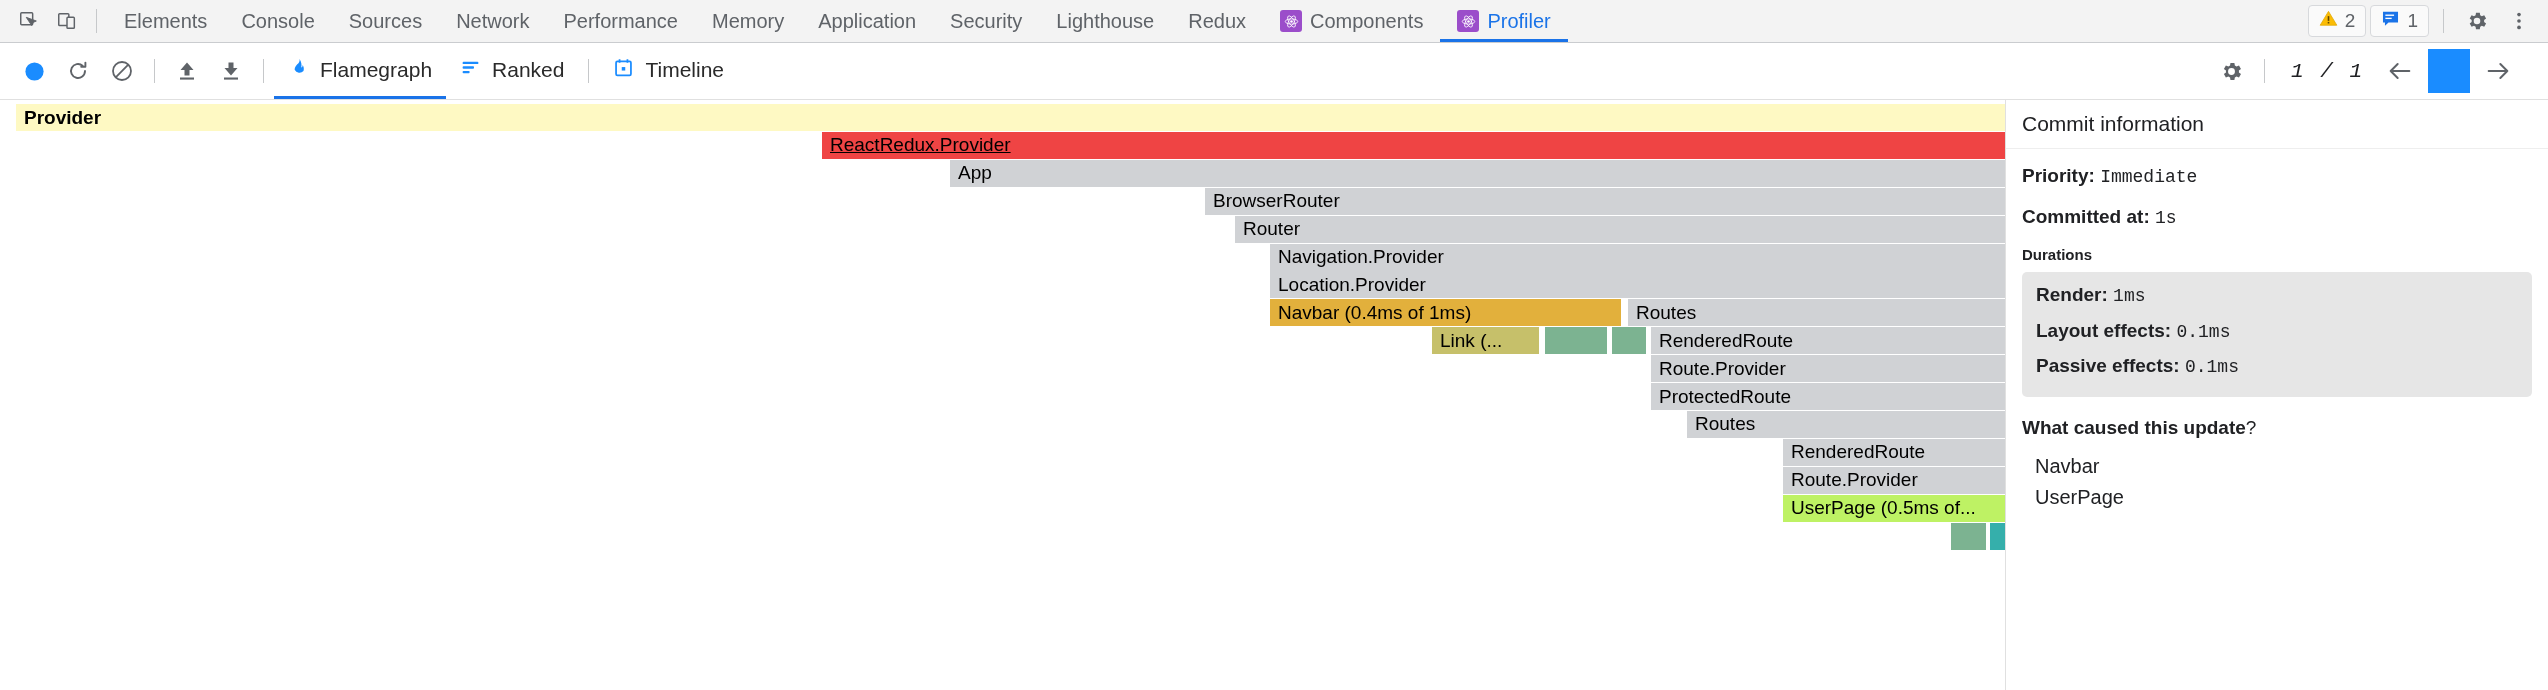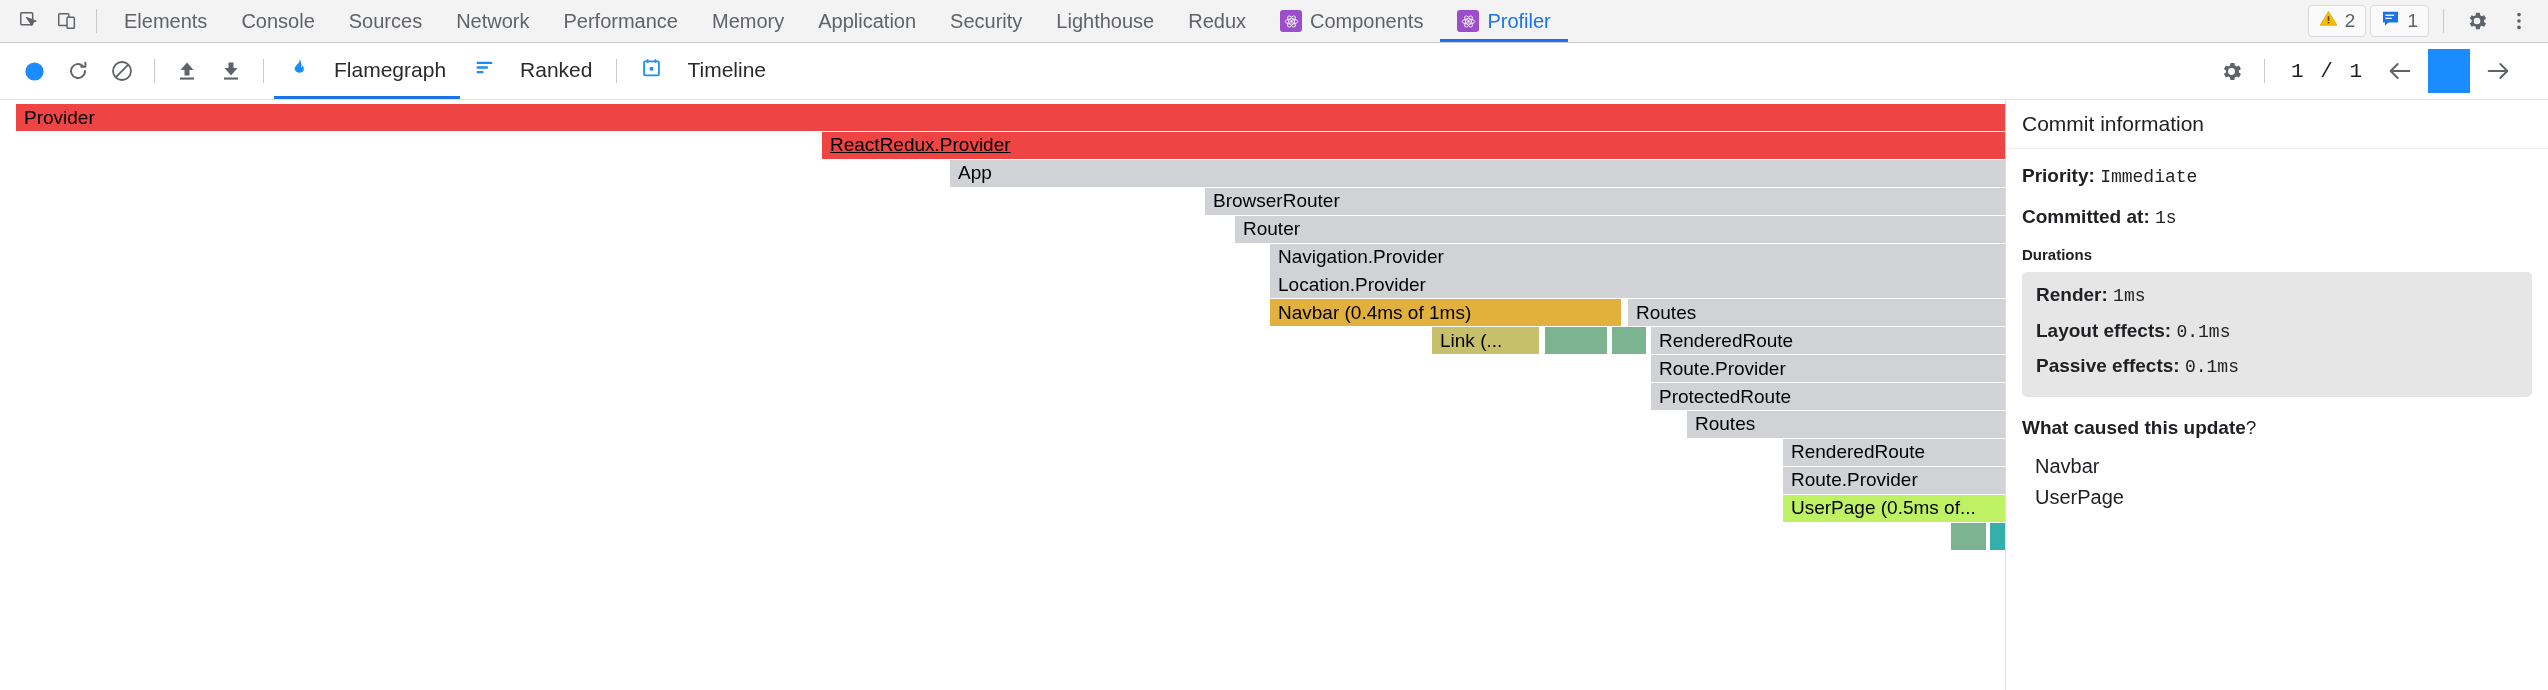--- a/index.html
+++ b/index.html
@@ -121,39 +121,40 @@
     display: flex;
     align-items: center;
     justify-content: center;
     cursor: pointer;
     flex: 0 0 auto;
   }
   .view-tab {
     height: 56px;
     display: flex;
     align-items: center;
-    gap: 25px;
+    gap: 11px;
     padding: 0 14px;
     font-size: 21px;
     color: #2a2a2a;
     cursor: pointer;
     white-space: nowrap;
     box-sizing: border-box;
     border-bottom: 3px solid transparent;
   }
   .view-tab.active {
     border-bottom: 3px solid #1a73e8;
   }
   .pb-right {
     display: flex;
     align-items: center;
     margin-left: auto;
     gap: 0;
     flex: 0 0 auto;
     padding-right: 18px;
+    font-style: italic;
   }
   .commit-counter {
     font-family: "Liberation Mono", "DejaVu Sans Mono", monospace;
     font-size: 21px;
     color: #202124;
     padding: 0 16px;
     white-space: nowrap;
     letter-spacing: 2px;
   }
   .commit-chart {
@@ -498,21 +499,21 @@
           <path d="M4 12h16M14 6l6 6-6 6"></path>
         </svg>
       </div>
     </div>
   </div>
 
   <div class="body-split">
 
     <div class="flame-pane">
       <div class="flame-rows" id="flame-rows">
-          <div class="flame-bar" style="top: 4px; left: 16px; width: 2006px; background: #ef4444;">Provider</div>
+          <div class="flame-bar" style="top: 4px; left: 16px; width: 2006px; background: #fef9c3; font-weight: bold;">Provider</div>
           <div class="flame-bar" style="top: 31.9px; left: 822px; width: 1200px; background: #ef4444; text-decoration: underline;">ReactRedux.Provider</div>
           <div class="flame-bar" style="top: 59.8px; left: 950px; width: 1072px; background: rgb(208, 210, 213);">App</div>
           <div class="flame-bar" style="top: 87.7px; left: 1205px; width: 817px; background: rgb(208, 210, 213);">BrowserRouter</div>
           <div class="flame-bar" style="top: 115.6px; left: 1235px; width: 787px; background: rgb(208, 210, 213);">Router</div>
           <div class="flame-bar" style="top: 143.5px; left: 1270px; width: 752px; background: rgb(208, 210, 213);">Navigation.Provider</div>
           <div class="flame-bar" style="top: 171.4px; left: 1270px; width: 752px; background: rgb(208, 210, 213);">Location.Provider</div>
           <div class="flame-bar" style="top: 199.3px; left: 1270px; width: 351px; background: rgb(226, 176, 60);">Navbar (0.4ms of 1ms)</div>
           <div class="flame-bar" style="top: 199.3px; left: 1628px; width: 394px; background: rgb(208, 210, 213);">Routes</div>
           <div class="flame-bar" style="top: 227.2px; left: 1432px; width: 107px; background: rgb(198, 192, 106);">Link (...</div>
           <div class="flame-bar" style="top: 227.2px; left: 1545px; width: 62px; background: rgb(124, 179, 145);"></div>

